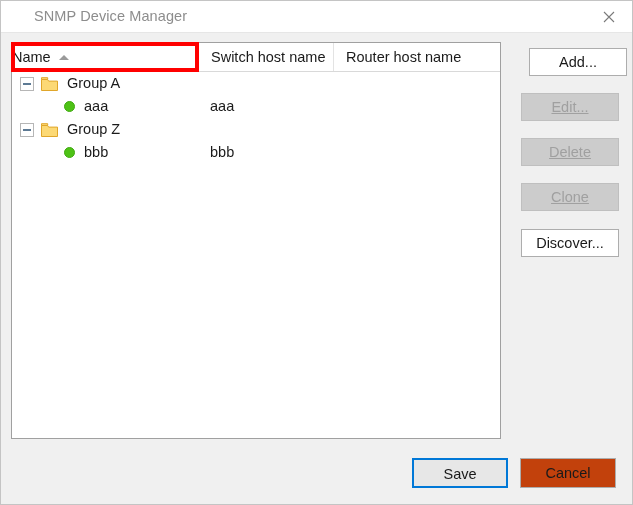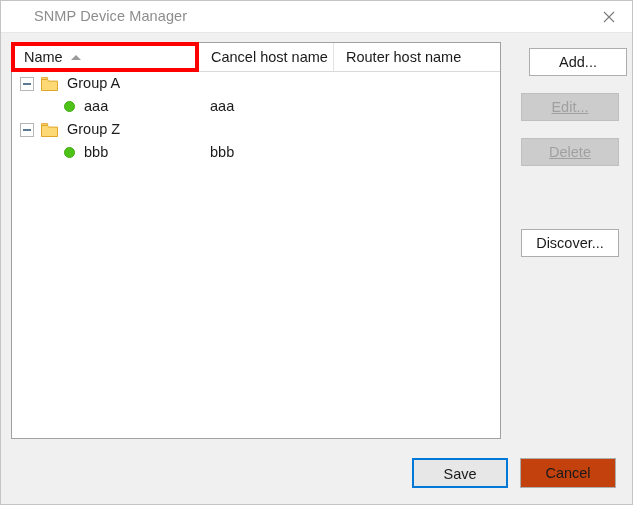--- a/index.html
+++ b/index.html
@@ -82,21 +82,21 @@
     position: absolute;
     top: 0;
     height: 28px;
     line-height: 28px;
     font-size: 14.5px;
     color: #1a1a1a;
     white-space: nowrap;
     box-sizing: border-box;
     cursor: default;
   }
-  .col-name   { left: 0px;   width: 168px; padding-left: 12px; }
+  .col-name   { left: 0px;   width: 168px; }
   .col-switch { left: 186px; width: 145px; padding-left: 12px; border-left: 1px solid #e3e3e3; }
   .col-router { left: 321px; width: 157px; padding-left: 12px; border-left: 1px solid #e3e3e3; }
 
   .sort-arrow {
     display: inline-block;
     margin-left: 8px;
     vertical-align: 2px;
     width: 0; height: 0;
     border-left: 5px solid transparent;
     border-right: 5px solid transparent;
@@ -264,21 +264,21 @@
       </svg>
     </div>
   </div>
 
   <div class="list-panel">
 
     <div class="col-header">
       <div class="col-cell col-name">
         <span>Name</span><span class="sort-arrow"></span>
       </div>
-      <div class="col-cell col-switch">Cancel host name</div>
+      <div class="col-cell col-switch">Switch host name</div>
       <div class="col-cell col-router">Router host name</div>
     </div>
 
     <div class="tree">
 
       <div class="tree-row row-group">
         <div class="cell-name">
           <span class="expander"></span>
           <span class="folder-icon">
             <svg width="17" height="14" viewBox="0 0 17 14" aria-hidden="true">
@@ -326,18 +326,19 @@
       </div>
 
     </div>
   </div>
 
   <div class="highlight-rect"></div>
 
   <button class="btn btn-add">Add...</button>
   <button class="btn btn-edit disabled">Edit...</button>
   <button class="btn btn-delete disabled">Delete</button>
+  <button class="btn btn-clone disabled">Clone</button>
   <button class="btn btn-discover">Discover...</button>
 
   <button class="btn-bottom btn-save">Save</button>
   <button class="btn-bottom btn-cancel">Cancel</button>
 
 </div>
 
 </body></html>

